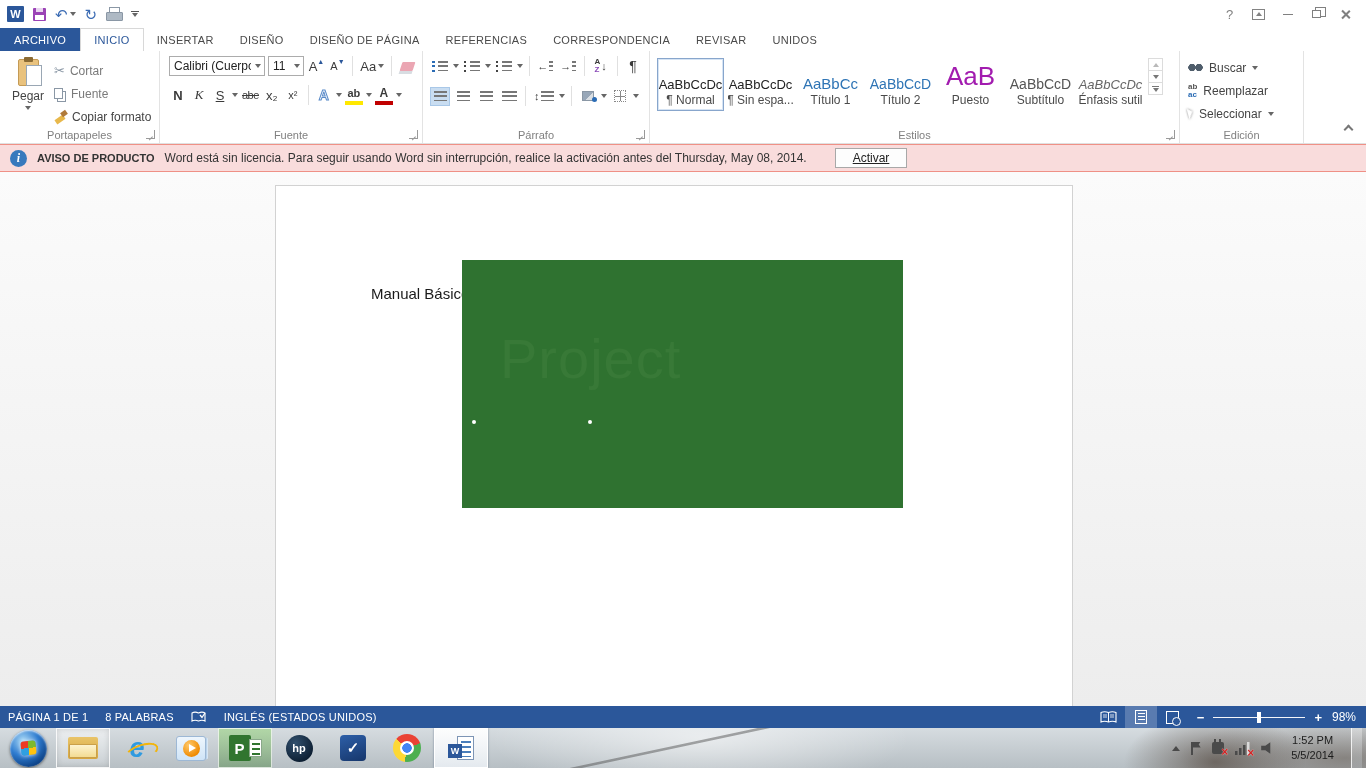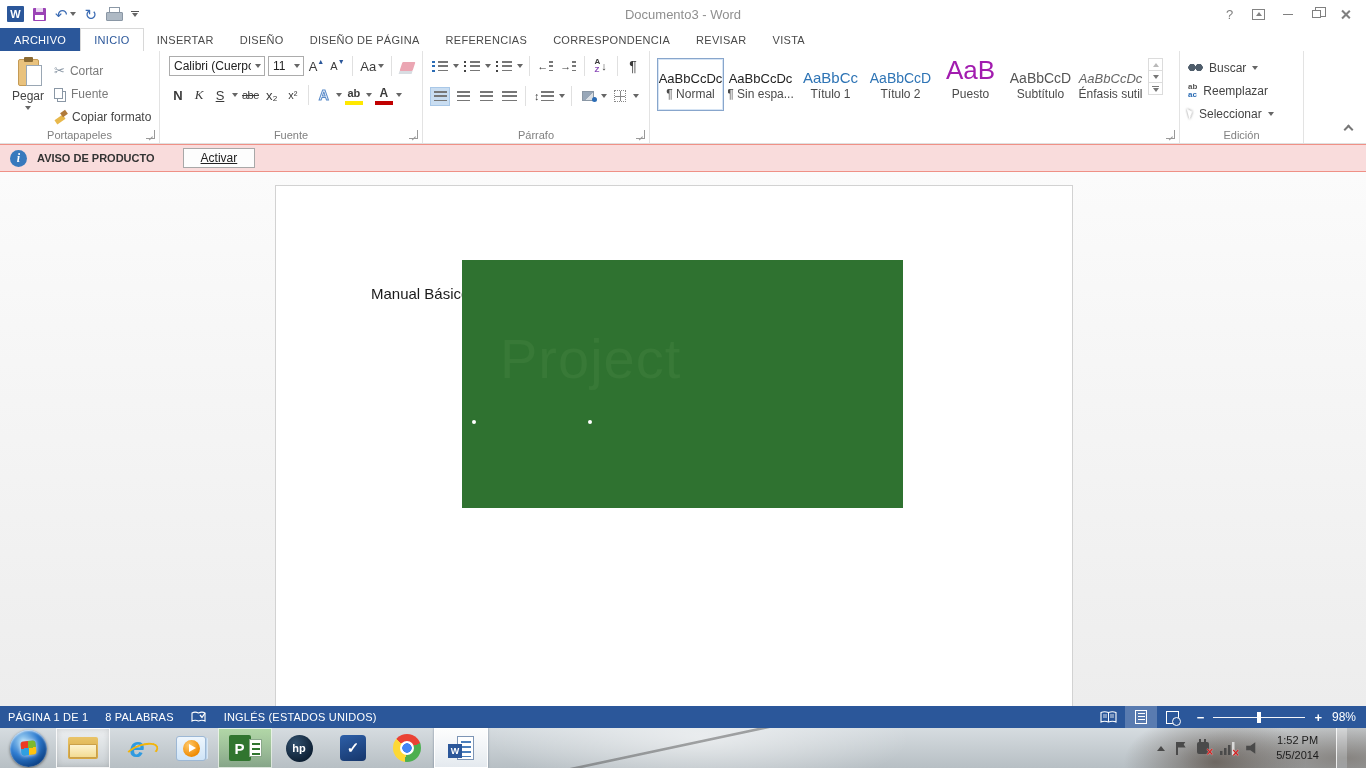--- a/index.html
+++ b/index.html
@@ -98,21 +98,21 @@
 .pbtn{min-width:20px;height:19px;display:flex;align-items:center;justify-content:center;color:#3b3b3b;position:relative;padding:0 2px}
 .pbtn.sel{background:#c9ddf1;border:1px solid #a9c8e8}
 .spacing{display:inline-flex;align-items:center;gap:1px;color:#444;font-size:11px}
 .bucket{width:12px;height:10px;background:linear-gradient(135deg,#98a7b8 60%,#d9dee3 60%);border:1px solid #8a97a5;position:relative}
 .bucket::after{content:"";position:absolute;right:-4px;bottom:-2px;width:5px;height:5px;border-radius:50%;background:#2b6cb5}
 .borders-ic{width:12px;height:12px;border:1px dotted #888;position:relative}
 .borders-ic::before{content:"";position:absolute;left:0;right:0;top:5px;height:1px;background:#888}
 .borders-ic::after{content:"";position:absolute;top:0;bottom:0;left:5px;width:1px;background:#888}
 .g-styles{width:530px}
 .gallery{display:flex;gap:3px;padding:7px 2px 0 7px;align-items:stretch}
-.style-box{width:67px;height:53px;border:1px solid transparent;display:flex;flex-direction:column;align-items:center;justify-content:flex-end;padding-bottom:9px;gap:1px;overflow:hidden}
+.style-box{width:67px;height:53px;border:1px solid transparent;display:flex;flex-direction:column;align-items:center;justify-content:flex-end;padding-bottom:3px;gap:1px;overflow:hidden}
 .style-box.selected{border:1px solid #88a6cc;box-shadow:inset 0 0 0 1px #d6e4f4}
 .sprev{white-space:nowrap;color:#222}
 .slabel{font-size:12px;color:#4a4a4a;white-space:nowrap}
 .p0,.p1{font-size:13px}
 .p2{font-size:15px;color:#2e74b5}
 .p3{font-size:14px;color:#2e74b5}
 .p4{font-size:26px;font-weight:300;color:#a21caf}
 .p5{font-size:14px;color:#555}
 .p6{font-size:13px;font-style:italic;color:#666}
 .styles-scroll{width:15px;margin:7px 4px 16px 2px;display:flex;flex-direction:column;border:1px solid #dcdcdc}
@@ -214,21 +214,21 @@
   display:flex;align-items:center;justify-content:center;font-size:15px;font-weight:bold}
 .chrome{width:28px;height:28px;border-radius:50%;position:relative;
   background:conic-gradient(from -50deg,#ea4335 0 120deg,#4caf50 120deg 240deg,#fdd835 240deg 360deg)}
 .chrome::after{content:"";position:absolute;left:7px;top:7px;width:14px;height:14px;border-radius:50%;
   background:radial-gradient(circle,#4285f4 0 4.5px,#fff 5px)}
 .wordtask{position:relative;width:26px;height:24px}
 .wpage{position:absolute;right:0;top:0;width:17px;height:24px;background:#fff;border:1px solid #7d95b5;
   background-image:repeating-linear-gradient(to bottom,#4a7ebb 0 2px,transparent 2px 5px);background-size:10px 16px;background-position:3px 4px;background-repeat:no-repeat}
 .wsq{position:absolute;left:0;bottom:2px;width:14px;height:14px;background:#2b579a;color:#fff;font-weight:bold;font-size:9px;
   display:flex;align-items:center;justify-content:center}
-.tray{margin-left:auto;display:flex;align-items:center;gap:11px;color:#3c3c3c;padding-right:19px}
+.tray{margin-left:auto;display:flex;align-items:center;gap:11px;color:#3c3c3c;padding-right:4px}
 .tri-up-d{width:0;height:0;border-left:4px solid transparent;border-right:4px solid transparent;border-bottom:5px solid #4a4a4a}
 .tflag{position:relative;width:10px;height:13px}
 .tflag::before{content:"";position:absolute;left:0;top:0;width:1.5px;height:13px;background:#4a4a4a}
 .tflag::after{content:"";position:absolute;left:1.5px;top:0;width:8px;height:6px;background:#4a4a4a;clip-path:polygon(0 0,100% 0,75% 50%,100% 100%,0 100%)}
 .redx{position:relative}
 .redx::after{content:"×";position:absolute;right:-4px;bottom:-5px;color:#cf2323;font-weight:bold;font-size:12px;text-shadow:0 0 1px #fff}
 .plug{width:12px;height:12px;background:#4a4a4a;border-radius:2px;position:relative}
 .plug::before{content:"";position:absolute;top:-3px;left:2px;width:2px;height:3px;background:#4a4a4a;box-shadow:5px 0 0 #4a4a4a}
 .netbars{width:15px;height:13px;background:
   linear-gradient(#4a4a4a,#4a4a4a) 0 100%/2.5px 4px no-repeat,
@@ -252,21 +252,20 @@
         <span class="qglyph">↶</span>
         <span class="car"></span>
       </span>
       <span class="qglyph">↻</span>
       <span class="printer"></span>
       <span class="qat-custom">
           <i></i>
           <span class="car"></span>
         </span>
     </div>
-    <div class="title-text">Documento3 - Word</div>
     <div class="win-controls">
       <span class="wc">?</span>
       <span class="wc">
           <span class="rbox">
             <i></i>
           </span>
         </span>
       <span class="wc">
           <span class="minus"></span>
         </span>
@@ -281,21 +280,21 @@
 
   <div class="tabrow">
     <div class="tab-file">ARCHIVO</div>
     <div class="tab active">INICIO</div>
     <div class="tab">INSERTAR</div>
     <div class="tab">DISEÑO</div>
     <div class="tab">DISEÑO DE PÁGINA</div>
     <div class="tab">REFERENCIAS</div>
     <div class="tab">CORRESPONDENCIA</div>
     <div class="tab">REVISAR</div>
-    <div class="tab">VISTA</div>
+    <div class="tab">UNIDOS</div>
   </div>
 
   <div class="ribbon">
 
     <div class="grp g-clip">
       <div class="clip-inner">
         <div class="paste-btn">
           <span class="clipboard-icon"></span>
           <span>Pegar</span>
           <span class="car"></span>
@@ -467,20 +466,21 @@
             </div>
           <div class="ss-cell">
               <span class="tri-dn"></span>
             </div>
           <div class="ss-cell">
               <span class="bar"></span>
               <span class="tri-dn"></span>
             </div>
         </div>
       </div>
+      <div class="grp-label">Estilos</div>
       <div class="launcher"></div>
     </div>
 
     <div class="grp g-edit">
       <div class="edit-col">
         <div class="edit-row">
           <span class="binoc"></span>
           <span>Buscar</span>
           <span class="car"></span>
         </div>
@@ -501,20 +501,21 @@
     </div>
 
     <div class="grp rib-end">
       <span class="chev-up"></span>
     </div>
   </div>
 
   <div class="notice">
     <span class="info-i">i</span>
     <span class="notice-label">AVISO DE PRODUCTO</span>
+    <span>Word está sin licencia. Para seguir usando Word sin interrupción, realice la activación antes del Thursday, May 08, 2014.</span>
     <button class="activar"><span>Activar</span></button>
   </div>
 
   <div class="docarea">
     <div class="page">
       <div class="body-text">Manual Básico d</div>
       <div class="green-img">
         <span class="watermark">Project</span>
         <span class="wdot d1"></span>
         <span class="wdot d2"></span>

